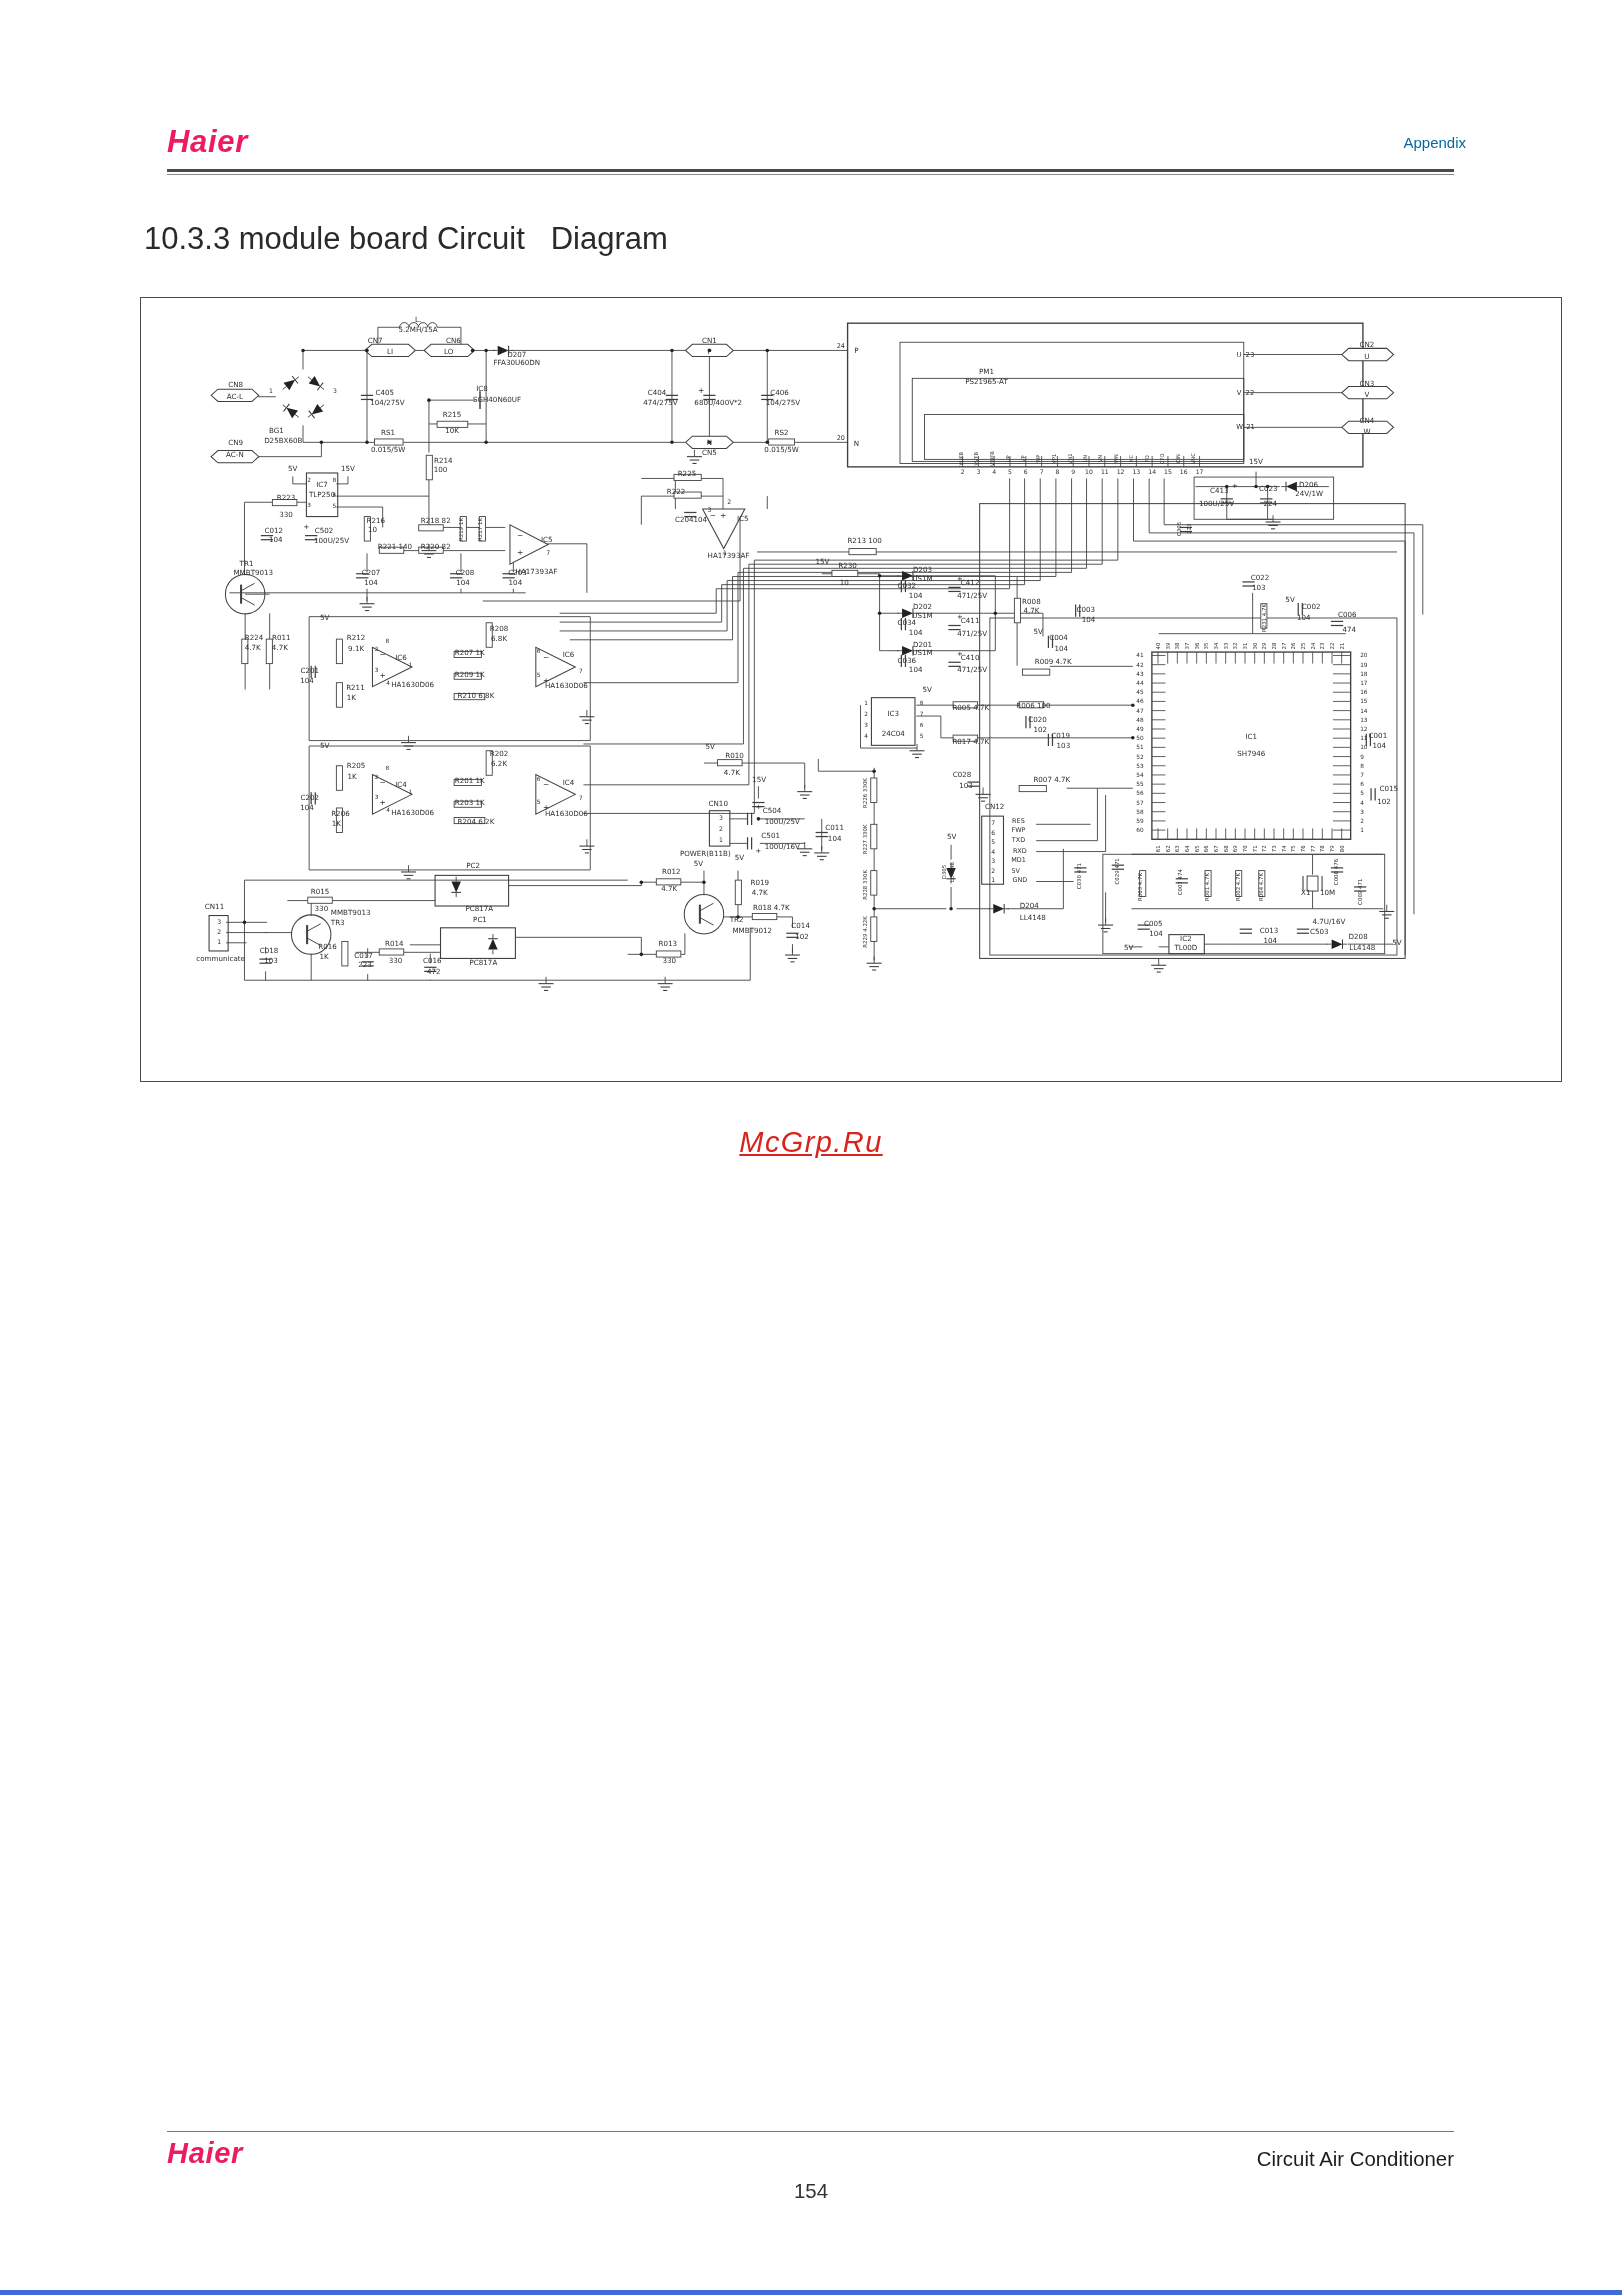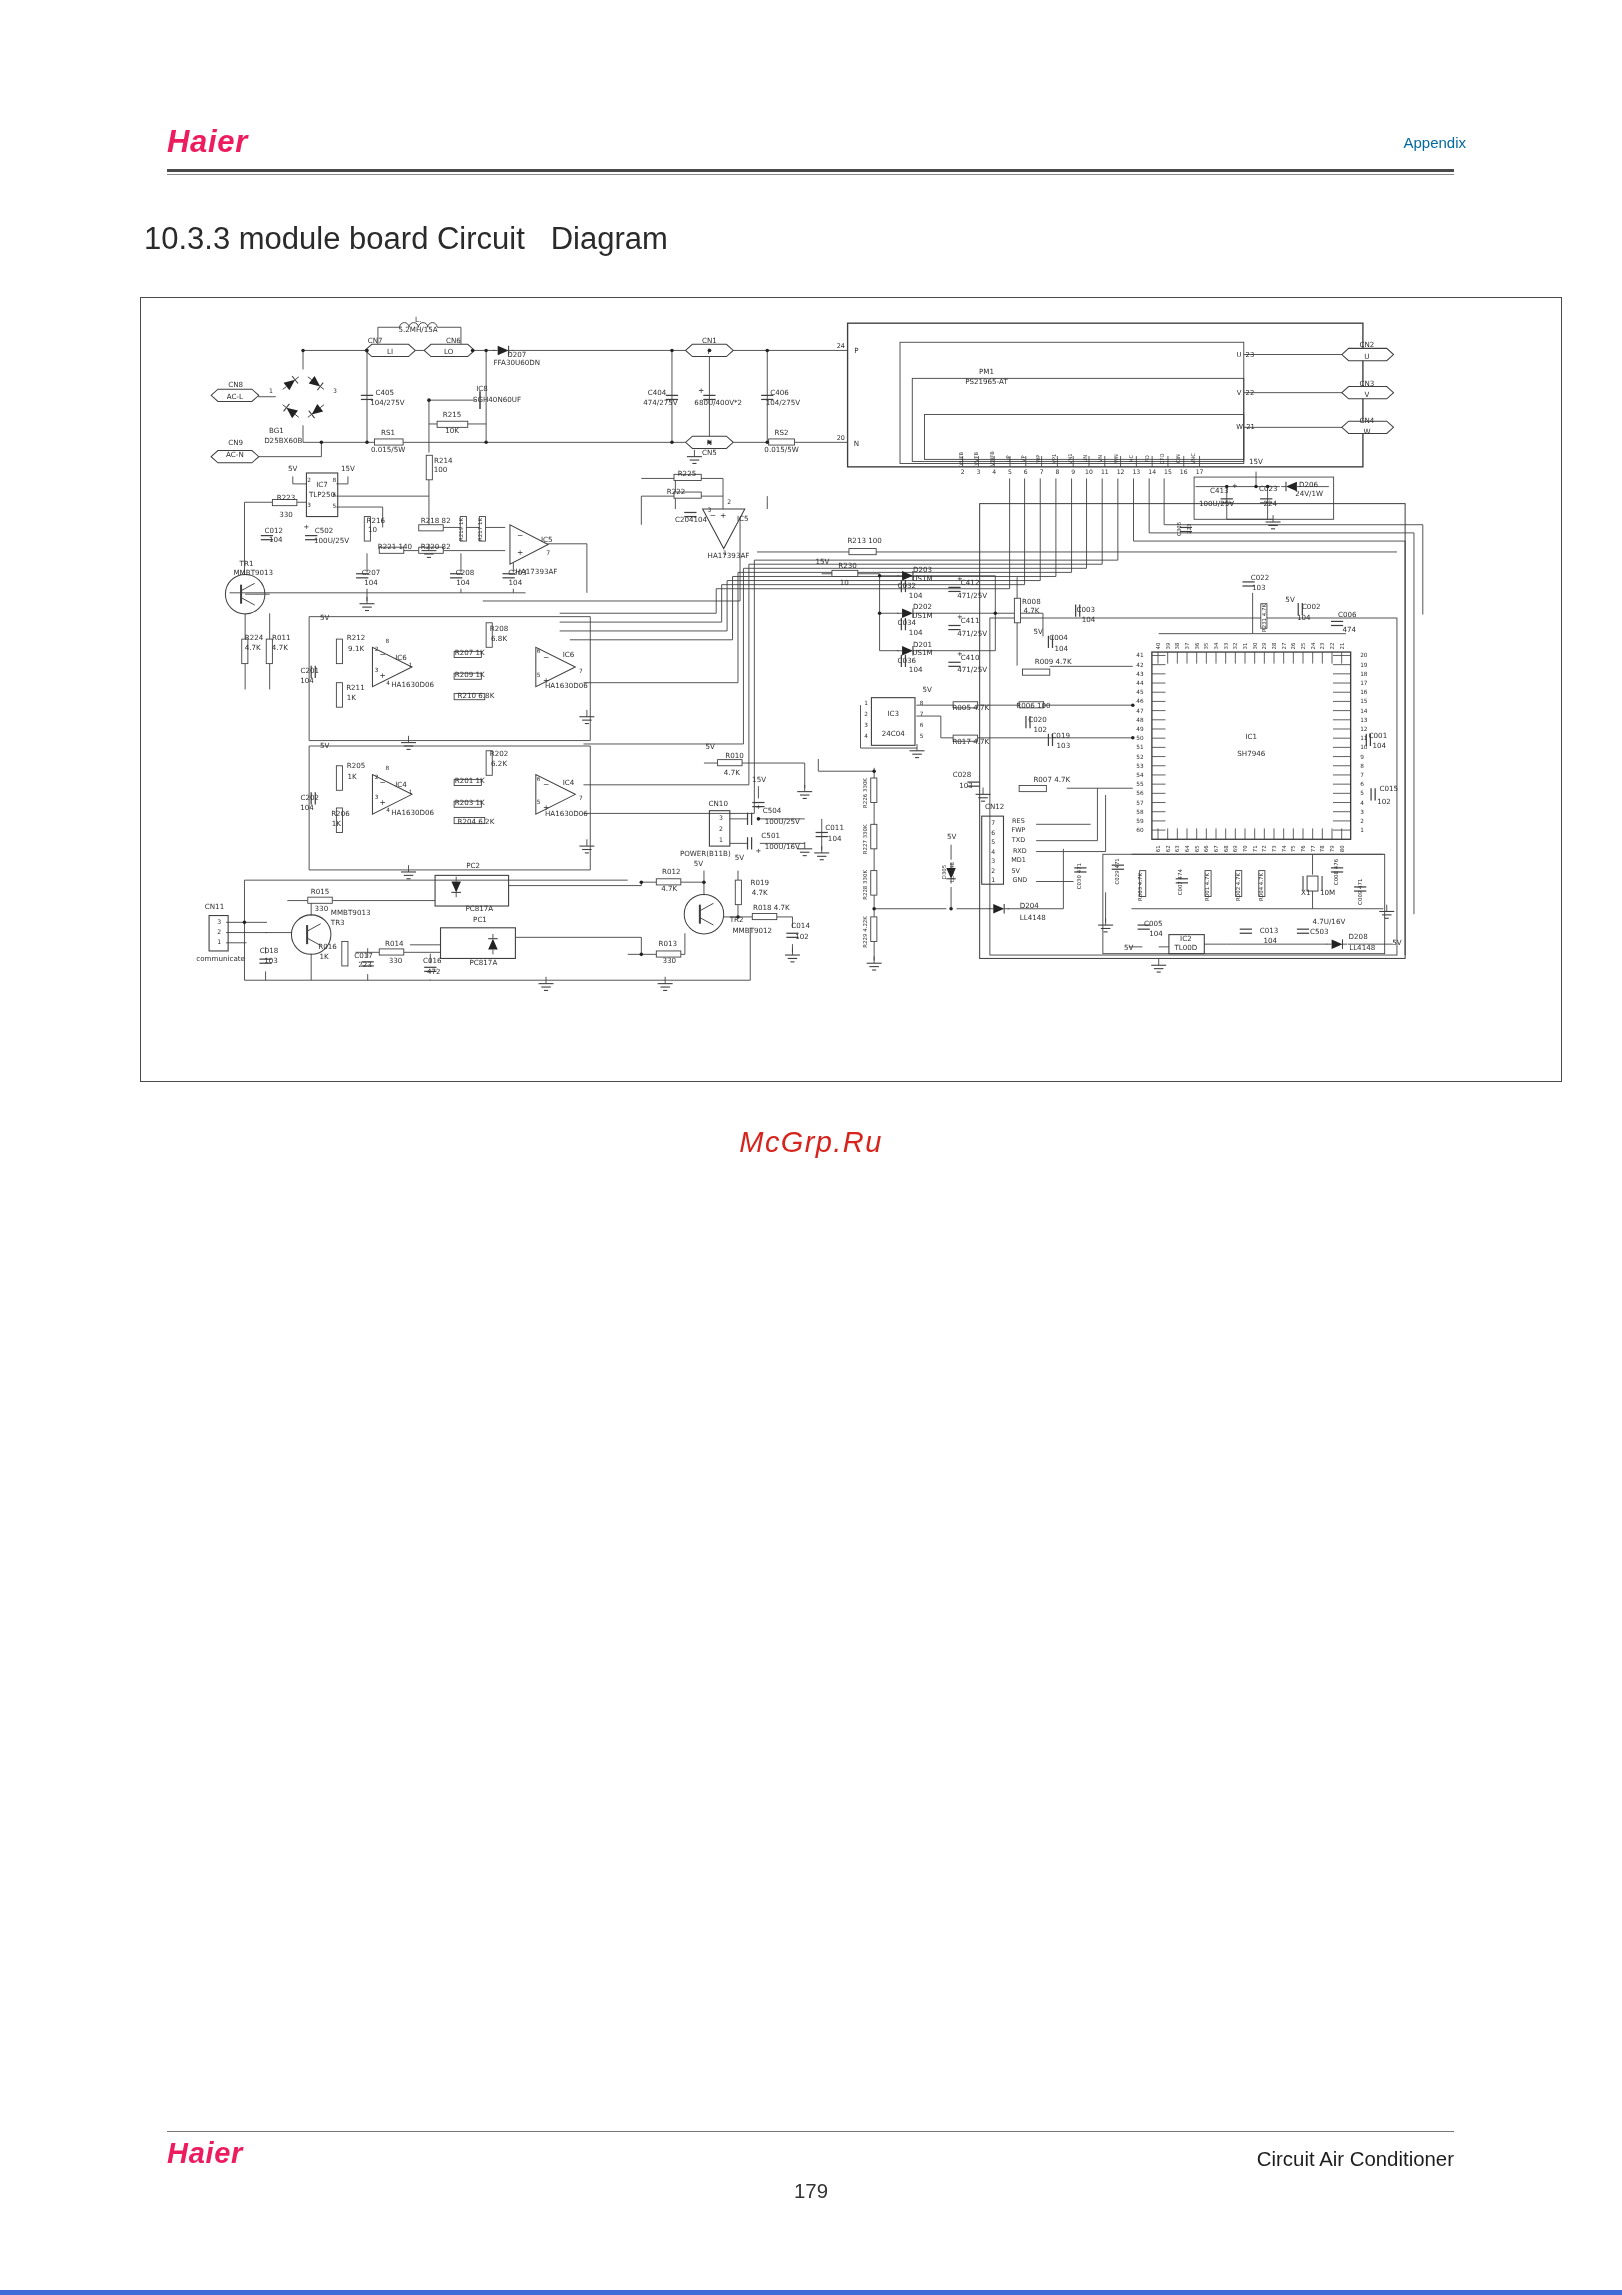--- a/index.html
+++ b/index.html
@@ -4,21 +4,21 @@
 <style>
   html,body{margin:0;padding:0;background:#ffffff;}
   body{width:1622px;height:2295px;position:relative;font-family:"Liberation Sans",sans-serif;overflow:hidden;}
   .hdr-logo{position:absolute;left:167px;top:124px;font-size:31px;font-weight:bold;letter-spacing:0.7px;font-style:italic;}
   .hdr-right{position:absolute;right:156px;top:134px;font-size:15px;color:#0369a1;}
   .hdr-rule1{position:absolute;left:167px;right:168px;top:169px;height:2.7px;background:#4a4a4a;}
   .hdr-rule2{position:absolute;left:167px;right:168px;top:174px;height:0.7px;background:#8a8a8a;}
   .page-title{position:absolute;left:136px;top:213px;font-size:31px;color:#2a2a2a;white-space:pre;font-weight:normal;margin:8px;}
   .diagram-frame{position:absolute;left:140px;top:297px;width:1420px;height:783px;border:1.4px solid #4a4a4a;background:#fff;}
   .diagram-frame svg{position:absolute;left:0;top:0;width:100%;height:100%;}
-  .watermark{position:absolute;left:0;width:100%;top:1126px;text-align:center;font-size:29px;font-style:italic;letter-spacing:1.4px;}
+  .watermark{position:absolute;left:0;width:100%;top:1126px;text-align:center;font-size:29px;font-style:italic;letter-spacing:1.4px;text-decoration:underline;}
   .ftr-rule{position:absolute;left:167px;right:168px;top:2131px;height:0.7px;background:#777;}
   .ftr-logo{position:absolute;left:167px;top:2137px;font-size:29px;font-weight:bold;letter-spacing:0.7px;font-style:italic;}
   .ftr-right{position:absolute;right:168px;top:2148px;font-size:20.4px;color:#1d1d1d;}
   .page-num{position:absolute;left:0;width:100%;top:2180px;text-align:center;font-size:20.4px;color:#333;}
   .bottom-bar{position:absolute;left:0;bottom:0;width:100%;height:5.5px;}
   text{font-family:"DejaVu Sans",sans-serif;fill:#2e2e2e;}
 </style>
 </head>
 <body>
 
@@ -1289,15 +1289,15 @@
       <text x="800" y="1153" font-size="11" text-anchor="middle">−</text>
       <text x="800" y="1187" font-size="11" text-anchor="middle">+</text>
     </svg>
 </div>
 
 <div class="watermark" style="color: rgb(216, 35, 29);">McGrp.Ru</div>
 
 <div class="ftr-rule"></div>
 <div class="ftr-logo" style="color: rgb(237, 28, 94);">Haier</div>
 <div class="ftr-right">Circuit Air Conditioner</div>
-<div class="page-num">179</div>
+<div class="page-num">154</div>
 <div class="bottom-bar" style="background: rgb(63, 107, 214);"></div>
 
 
 </body></html>

